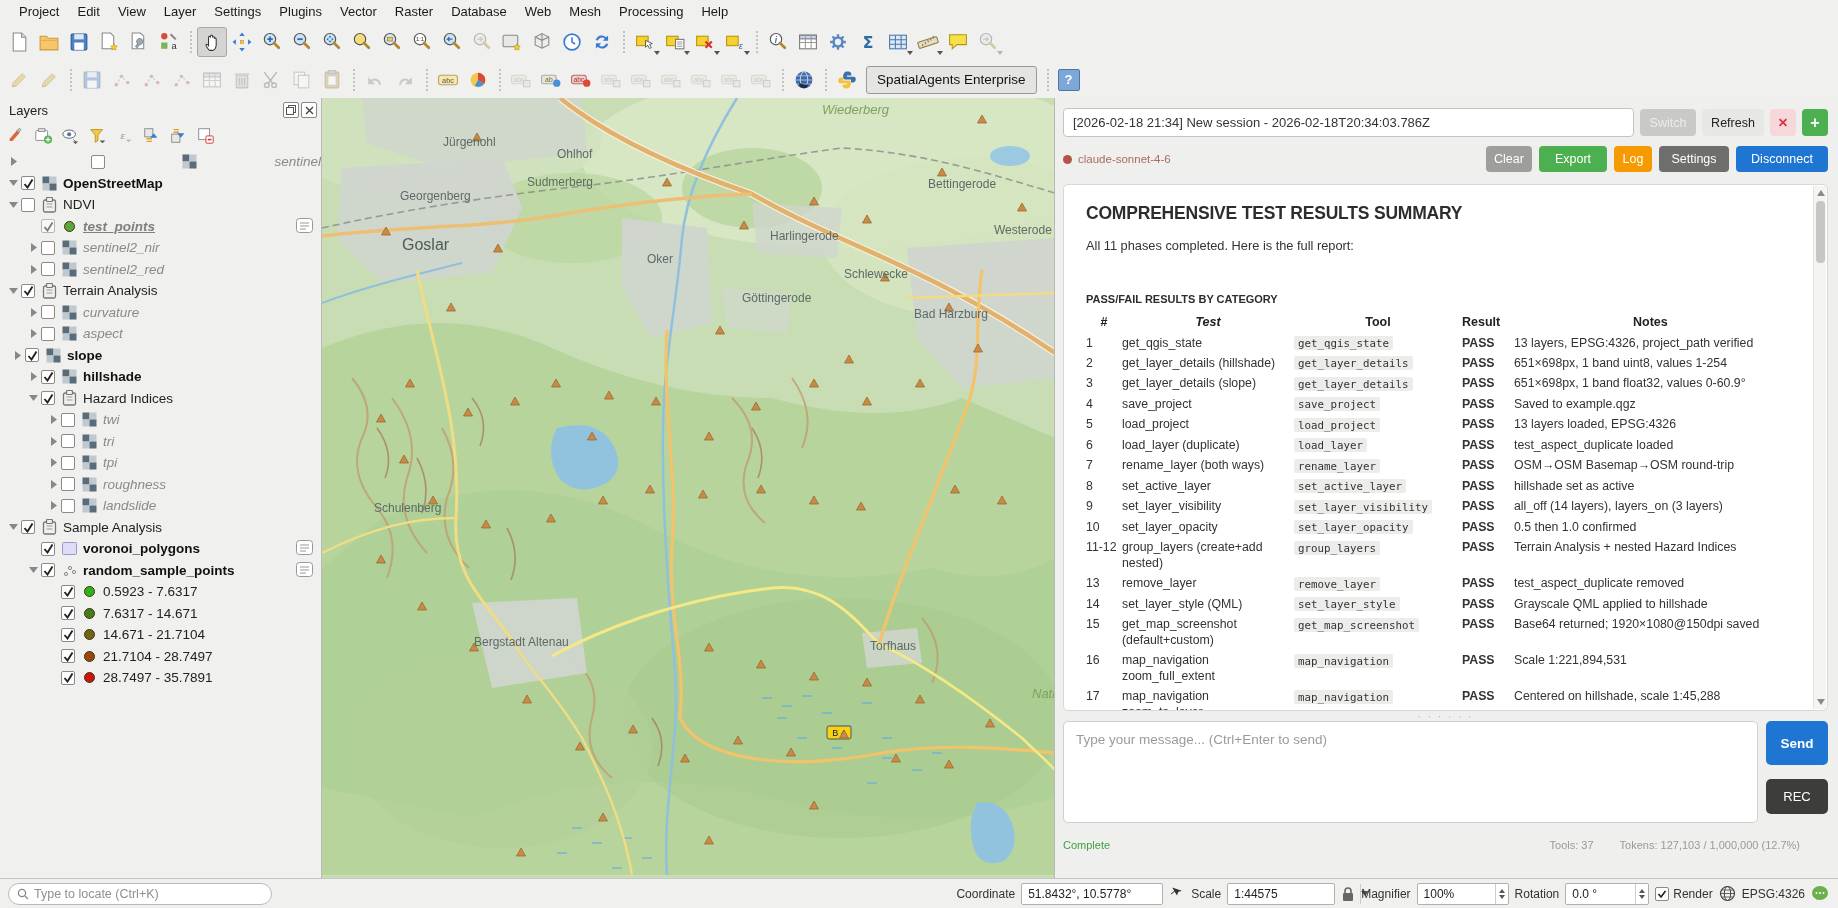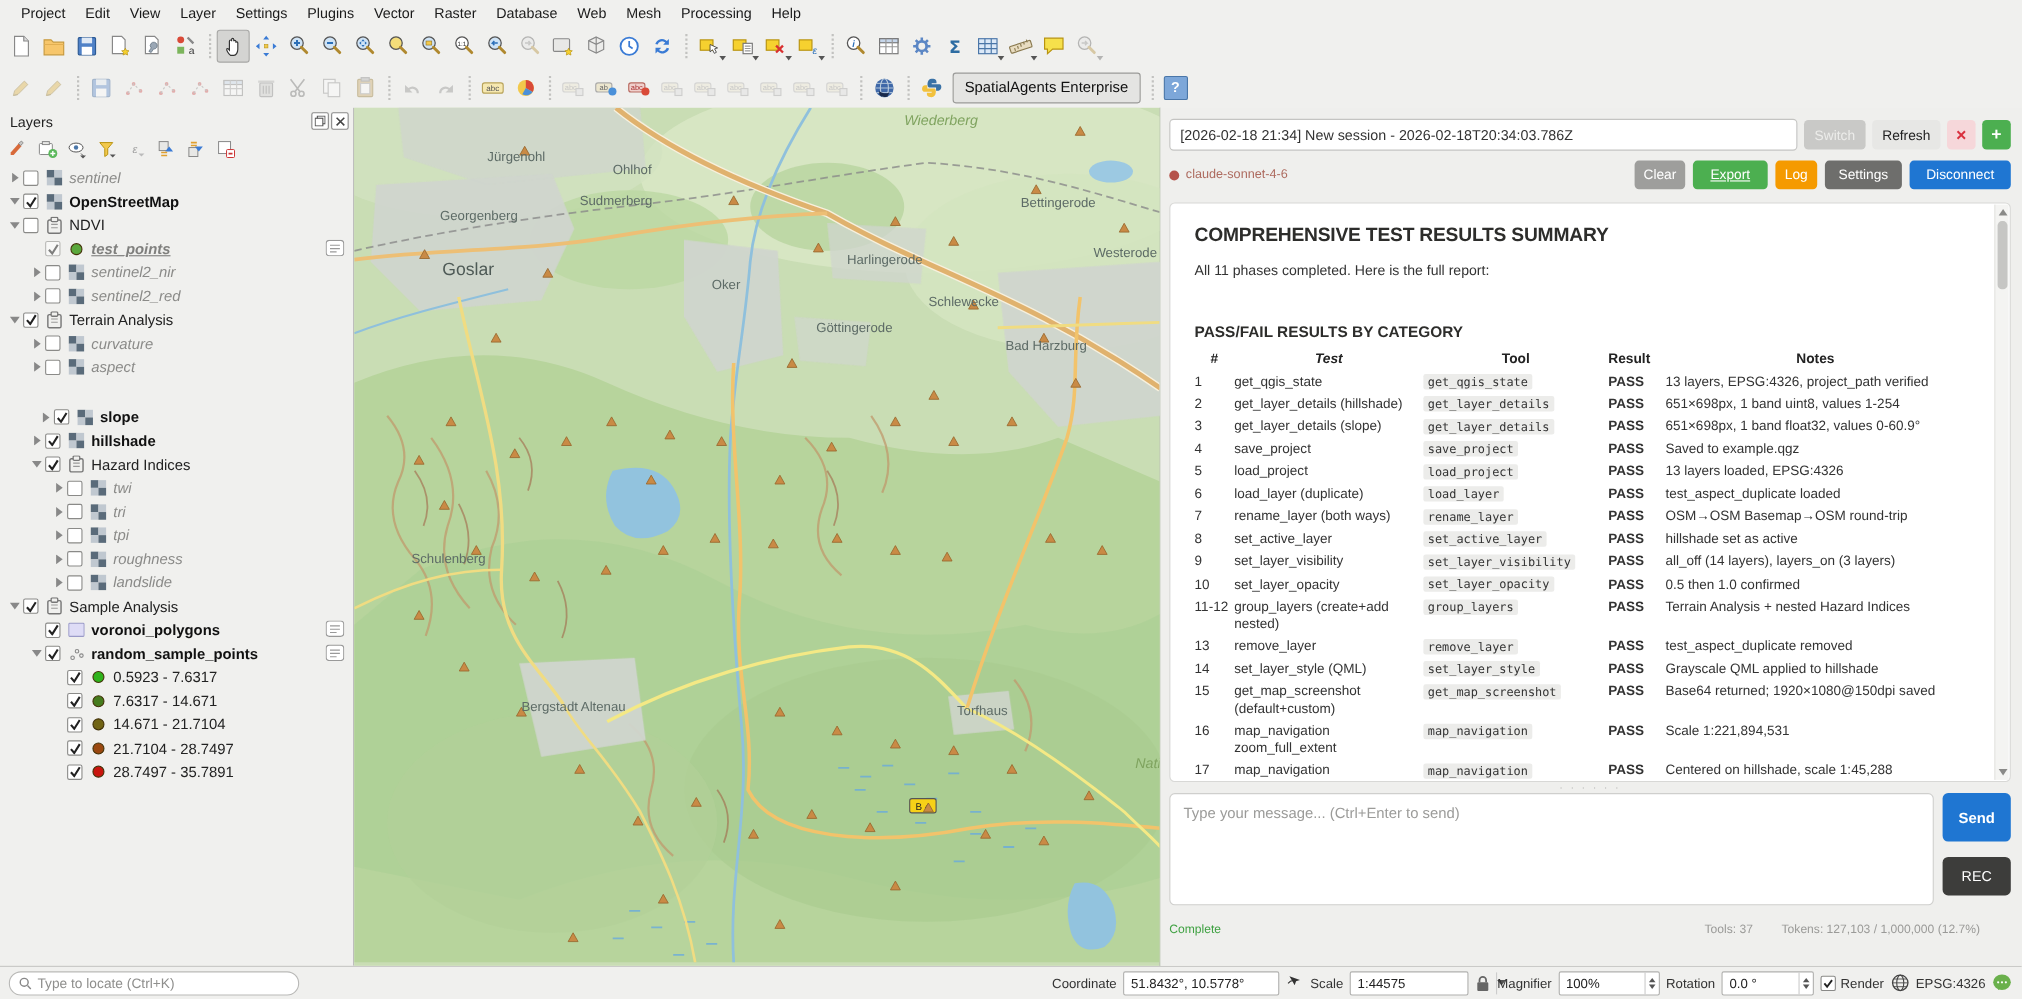--- a/index.html
+++ b/index.html
@@ -65,36 +65,36 @@
   .btn { border:none; border-radius:4px; font-size:12.5px; display:flex; align-items:center; justify-content:center;
         font-family:"Liberation Sans",sans-serif; cursor:pointer; }
   #btn-switch { width:56px; height:27px; background:#c9c9c7; color:#ececea; }
   #btn-refresh { width:62px; height:27px; background:#e7e7e5; color:#222; }
   #btn-close-session { width:26px; height:27px; background:#f6d7da; color:#d9303e; font-weight:bold; }
   #btn-add-session { width:26px; height:27px; background:#4caf50; color:#fff; font-size:16px; font-weight:bold; }
   #model-row { display:flex; align-items:center; margin-top:9px; }
   #model-dot { width:9px; height:9px; border-radius:50%; background:#b5524a; margin-right:6px; }
   #model-name { font-size:11.5px; color:#ad6a5e; flex:1; }
   #btn-clear { width:46px; height:26px; background:#9e9e9c; color:#fff; margin-left:7px; }
-  #btn-export { width:68px; height:26px; background:#4caf50; color:#fff; margin-left:7px;text-decoration:underline; }
+  #btn-export { width:68px; height:26px; background:#4caf50; color:#fff; margin-left:7px; }
   #btn-log { width:38px; height:26px; background:#f59a00; color:#fff; margin-left:7px; }
   #btn-settings { width:70px; height:26px; background:#6e6e6c; color:#fff; margin-left:7px; }
   #btn-disconnect { width:92px; height:26px; background:#1f76d2; color:#fff; margin-left:7px; }
 
   #chat-card { margin-top:12px; height:527px; background:#fff; border:1px solid #d8d8d6; border-radius:5px;
         position:relative; overflow:hidden; padding:18px 26px 0 22px; }
   #chat-scrollbar { position:absolute; right:1px; top:1px; bottom:1px; width:13px; background:#f4f4f2; border-left:1px solid #e4e4e2; }
   #chat-thumb { position:absolute; top:15px; left:1.5px; width:9px; height:62px; background:#c6c6c4; border-radius:4px; }
   .sb-arrow { position:absolute; left:3px; width:0; height:0; border-left:4px solid transparent; border-right:4px solid transparent; }
   .sb-up { top:4px; border-bottom:6px solid #8a8a88; }
   .sb-down { bottom:4px; border-top:6px solid #8a8a88; }
 
   #rpt-title { font-size:17.5px; font-weight:bold; color:#2d2d2b; letter-spacing:-.2px; }
   #rpt-intro { margin-top:14px; font-size:12.8px; color:#333; }
-  #rpt-section { margin-top:40px; font-size:14px; font-weight:bold; color:#2d2d2b; }
+  #rpt-section { margin-top:40px; font-size:11px; font-weight:bold; color:#2d2d2b; }
   #rpt-table { margin-top:8px; border-collapse:collapse; width:98%; table-layout:fixed; }
   #rpt-table th { font-size:12.5px; color:#222; padding:2px 0 4px; }
   #rpt-table td { font-size:12.3px; color:#333; padding:2.5px 4px 2.5px 0; vertical-align:top; line-height:1.26; }
   .col-num { width:36px; } .col-test { width:172px; } .col-tool { width:168px; } .col-res { width:52px; } 
   td.cell-num { color:#333; }
   .tool-chip { font-family:"DejaVu Sans Mono","Liberation Mono",monospace; font-size:10.8px; background:#ececea;
         color:#333; padding:0.5px 4px; border-radius:2px; }
   td.cell-res { font-weight:bold; color:#111; }
 
   #resize-dots { height:10px; display:flex; align-items:center; justify-content:center; color:#b5b5b3;
@@ -625,21 +625,21 @@
           </div>
           <div class="lp-tool">
             <svg width="19" height="19" viewBox="0 0 21 21">
               <rect x="3" y="3" width="12" height="12" fill="#fff" stroke="#888"></rect>
               <rect x="11" y="11" width="8" height="8" rx="1" fill="#fff" stroke="#c33"></rect>
               <path d="M13 15h4" stroke="#c33" stroke-width="1.8"></path>
             </svg>
           </div>
         </div>
       <div id="lp-tree">
-          <div class="tree-row" style="padding-left: 6px;">
+          <div class="tree-row" style="padding-left: 6px; justify-content: space-between;">
             <span class="expander">
               <svg width="8" height="9">
                 <path d="M1 0l6 4.5L1 9z" fill="#888"></path>
               </svg>
             </span>
             <span class="cb" style=""></span>
             <span class="layer-icon">
               <svg width="15" height="15">
                 <rect width="7" height="7" x="0.5" y="0.5" fill="#5a6b7a"></rect>
                 <rect width="7" height="7" x="7.5" y="0.5" fill="#c0c8d0"></rect>
@@ -785,21 +785,21 @@
             <span class="layer-icon">
               <svg width="15" height="15">
                 <rect width="7" height="7" x="0.5" y="0.5" fill="#5a6b7a"></rect>
                 <rect width="7" height="7" x="7.5" y="0.5" fill="#c0c8d0"></rect>
                 <rect width="7" height="7" x="0.5" y="7.5" fill="#c0c8d0"></rect>
                 <rect width="7" height="7" x="7.5" y="7.5" fill="#5a6b7a"></rect>
               </svg>
             </span>
             <span class="lbl italic">aspect</span>
           </div>
-          <div class="tree-row" style="padding-left: 34px; margin-top: 24px;">
+          <div class="tree-row" style="padding-left: 10px;">
             <span class="expander">
               <svg width="8" height="9">
                 <path d="M1 0l6 4.5L1 9z" fill="#888"></path>
               </svg>
             </span>
             <span class="cb" style="">
               <svg width="11" height="11">
                 <path d="M1.5 6l3 3.5 5-8" fill="none" stroke="#222" stroke-width="1.9"></path>
               </svg>
             </span>

